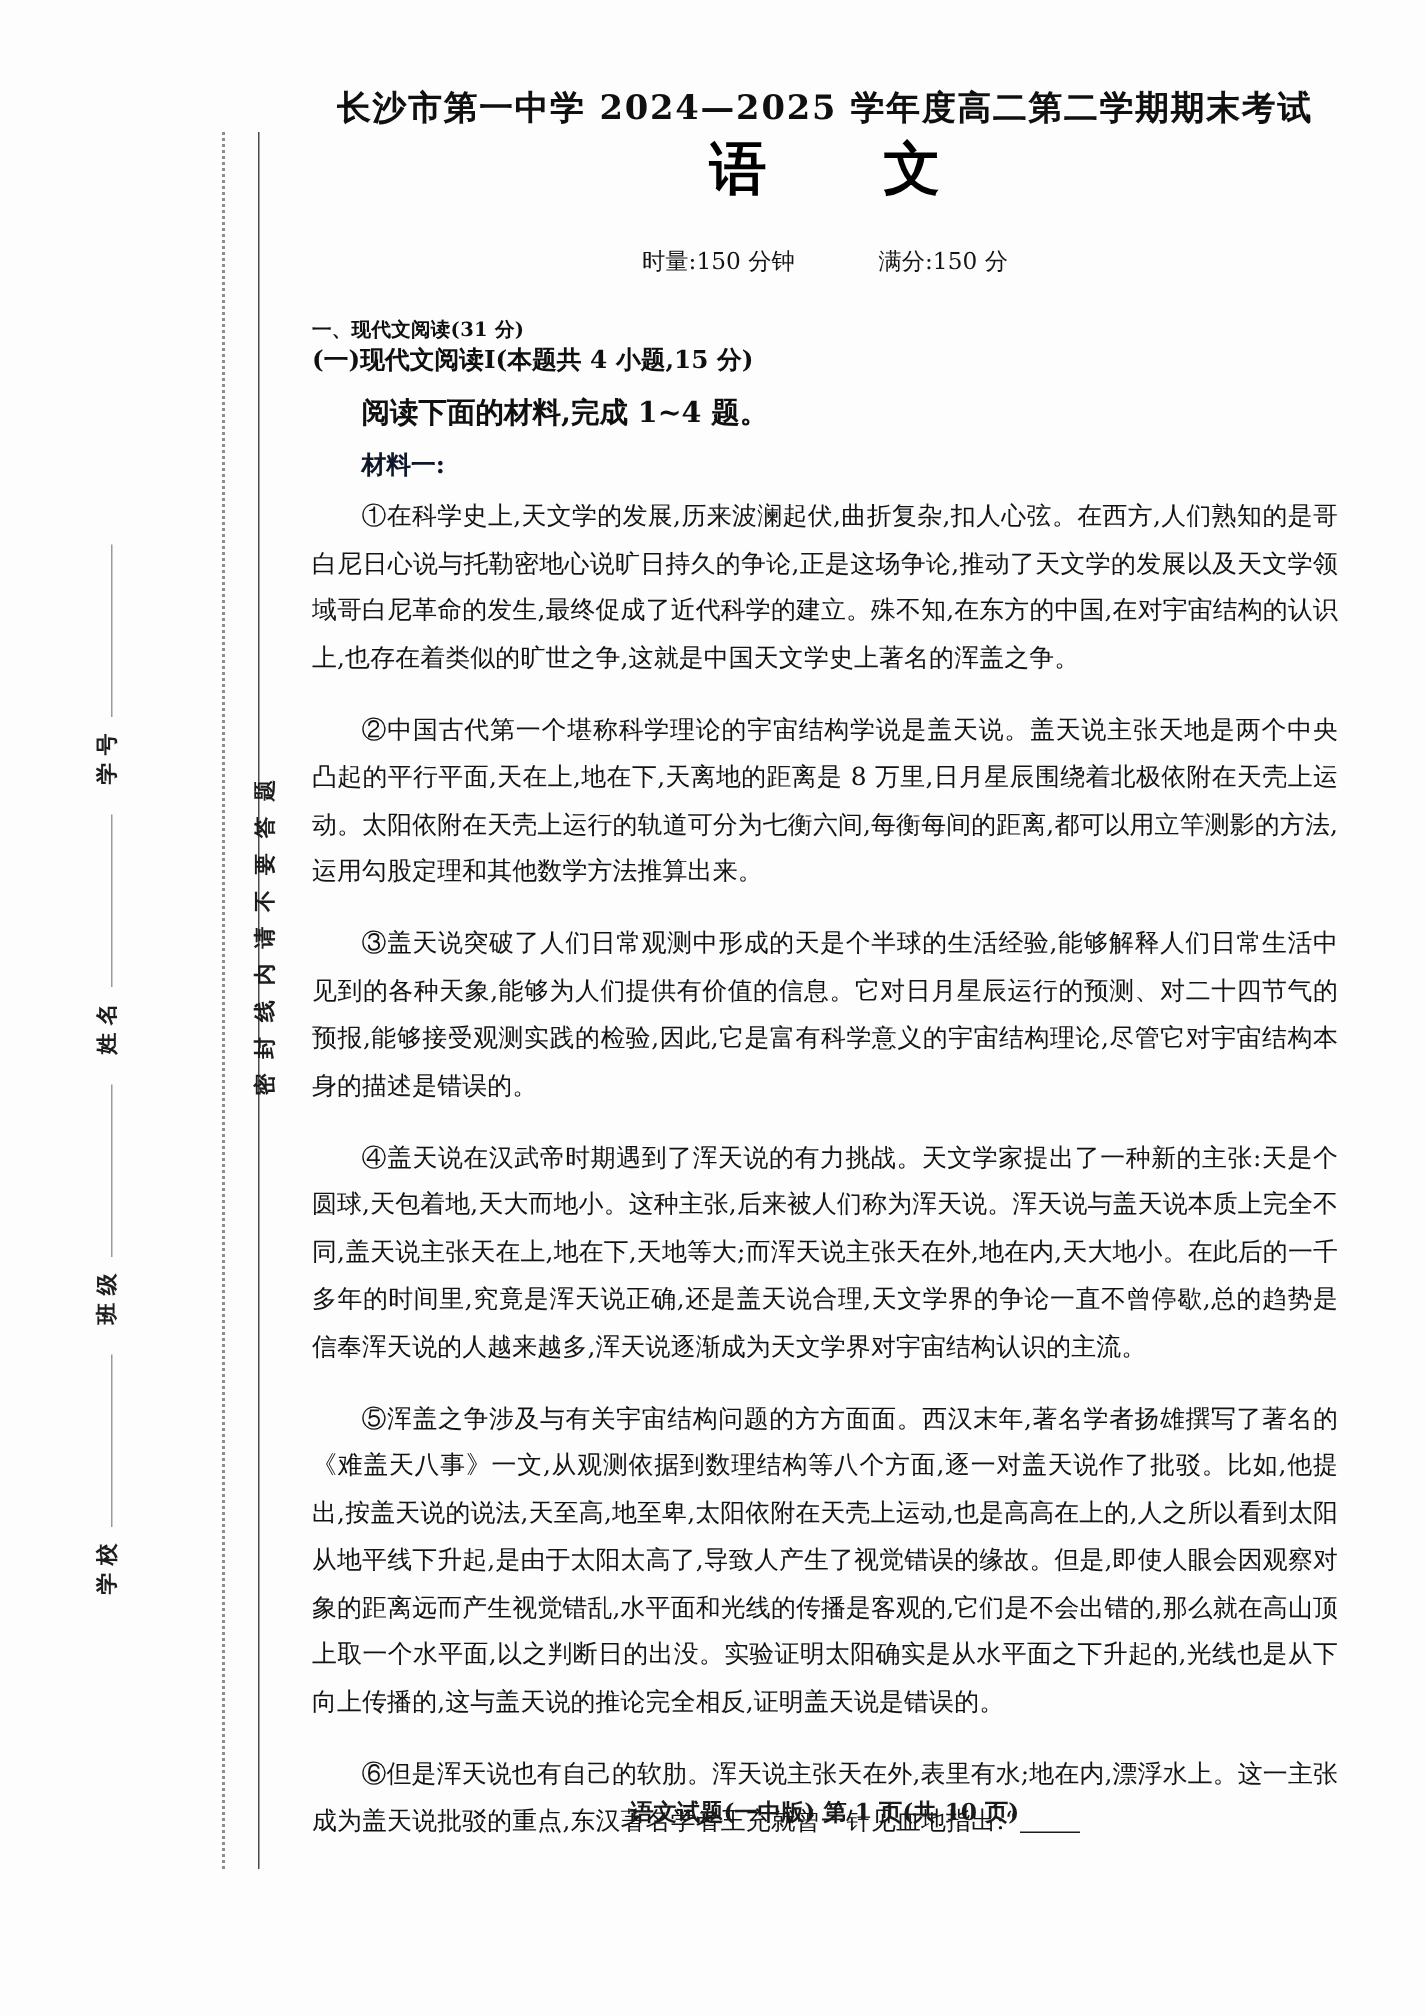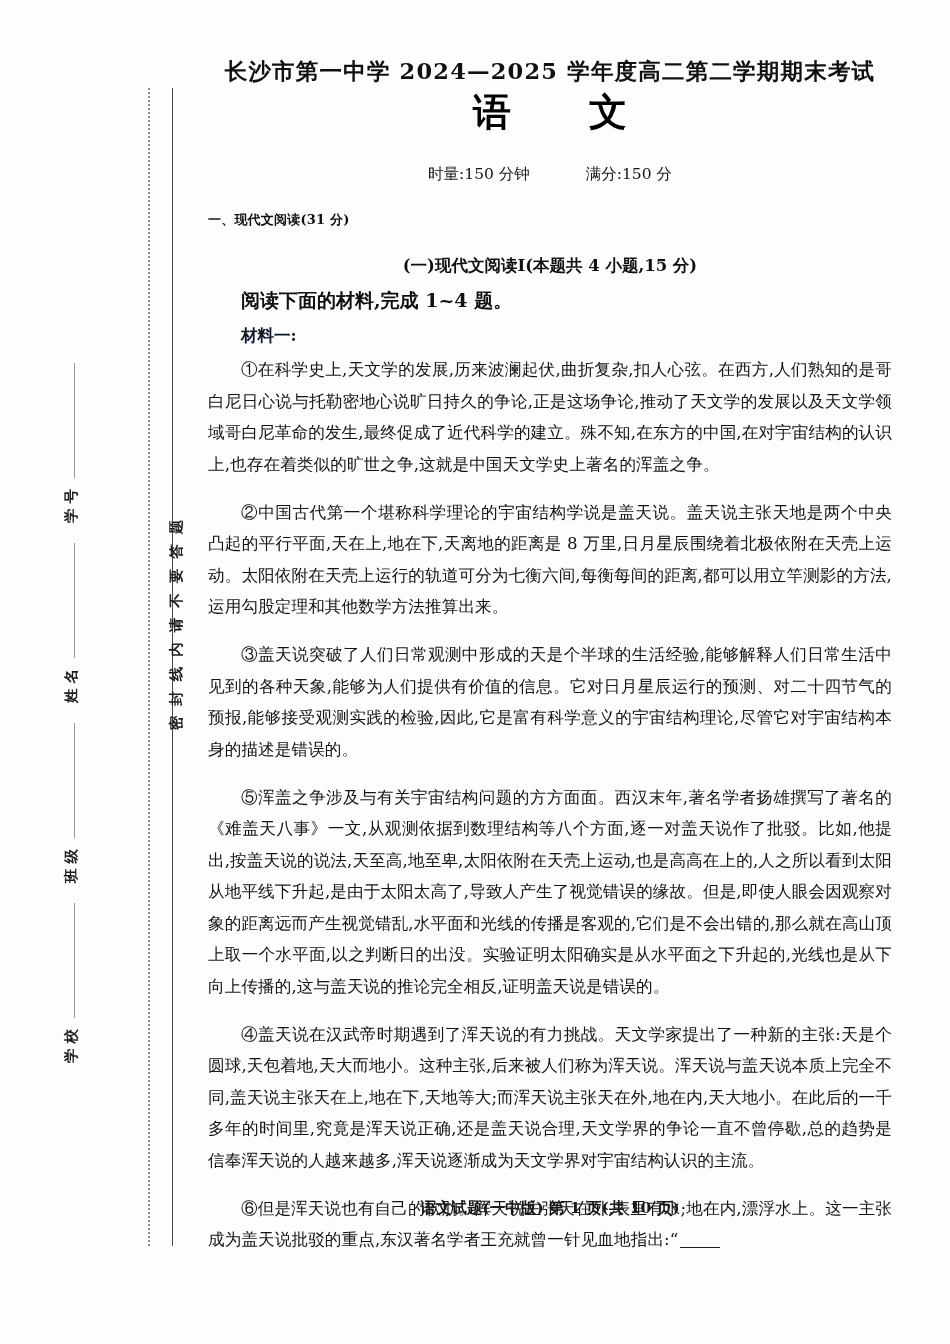--- a/index.html
+++ b/index.html
@@ -148,25 +148,24 @@
   }
 
   .section-heading {
     margin-top: 26px;
     font-size: 13px;
     font-weight: 700;
     color: #101010;
     letter-spacing: 0.2px;
   }
   .sub-heading {
-    margin-top: 26px;
+    margin-top: 0;
     font-size: 16.5px;
     font-weight: 700;
     color: #101010;
-    text-align: center;
   }
   .instruction {
     margin-top: 11px;
     text-indent: 33px;
     font-size: 19px;
     font-weight: 700;
     color: #101010;
   }
   .material-label {
     margin-top: 11px;
@@ -249,19 +248,19 @@
 
 
     <div class="section-heading">一、现代文阅读(31 分)</div>
     <div class="sub-heading">(一)现代文阅读Ⅰ(本题共 4 小题,15 分)</div>
     <div class="instruction">阅读下面的材料,完成 1~4 题。</div>
     <div class="material-label">材料一:</div>
 
     <p class="body-para">①在科学史上,天文学的发展,历来波澜起伏,曲折复杂,扣人心弦。在西方,人们熟知的是哥白尼日心说与托勒密地心说旷日持久的争论,正是这场争论,推动了天文学的发展以及天文学领域哥白尼革命的发生,最终促成了近代科学的建立。殊不知,在东方的中国,在对宇宙结构的认识上,也存在着类似的旷世之争,这就是中国天文学史上著名的浑盖之争。</p>
     <p class="body-para">②中国古代第一个堪称科学理论的宇宙结构学说是盖天说。盖天说主张天地是两个中央凸起的平行平面,天在上,地在下,天离地的距离是 8 万里,日月星辰围绕着北极依附在天壳上运动。太阳依附在天壳上运行的轨道可分为七衡六间,每衡每间的距离,都可以用立竿测影的方法,运用勾股定理和其他数学方法推算出来。</p>
     <p class="body-para">③盖天说突破了人们日常观测中形成的天是个半球的生活经验,能够解释人们日常生活中见到的各种天象,能够为人们提供有价值的信息。它对日月星辰运行的预测、对二十四节气的预报,能够接受观测实践的检验,因此,它是富有科学意义的宇宙结构理论,尽管它对宇宙结构本身的描述是错误的。</p>
+    <p class="body-para">④盖天说在汉武帝时期遇到了浑天说的有力挑战。天文学家提出了一种新的主张:天是个圆球,天包着地,天大而地小。这种主张,后来被人们称为浑天说。浑天说与盖天说本质上完全不同,盖天说主张天在上,地在下,天地等大;而浑天说主张天在外,地在内,天大地小。在此后的一千多年的时间里,究竟是浑天说正确,还是盖天说合理,天文学界的争论一直不曾停歇,总的趋势是信奉浑天说的人越来越多,浑天说逐渐成为天文学界对宇宙结构认识的主流。</p>
     <p class="body-para">⑤浑盖之争涉及与有关宇宙结构问题的方方面面。西汉末年,著名学者扬雄撰写了著名的《难盖天八事》一文,从观测依据到数理结构等八个方面,逐一对盖天说作了批驳。比如,他提出,按盖天说的说法,天至高,地至卑,太阳依附在天壳上运动,也是高高在上的,人之所以看到太阳从地平线下升起,是由于太阳太高了,导致人产生了视觉错误的缘故。但是,即使人眼会因观察对象的距离远而产生视觉错乱,水平面和光线的传播是客观的,它们是不会出错的,那么就在高山顶上取一个水平面,以之判断日的出没。实验证明太阳确实是从水平面之下升起的,光线也是从下向上传播的,这与盖天说的推论完全相反,证明盖天说是错误的。</p>
-    <p class="body-para">④盖天说在汉武帝时期遇到了浑天说的有力挑战。天文学家提出了一种新的主张:天是个圆球,天包着地,天大而地小。这种主张,后来被人们称为浑天说。浑天说与盖天说本质上完全不同,盖天说主张天在上,地在下,天地等大;而浑天说主张天在外,地在内,天大地小。在此后的一千多年的时间里,究竟是浑天说正确,还是盖天说合理,天文学界的争论一直不曾停歇,总的趋势是信奉浑天说的人越来越多,浑天说逐渐成为天文学界对宇宙结构认识的主流。</p>
     <p class="body-para"><span>⑥但是浑天说也有自己的软肋。浑天说主张天在外,表里有水;地在内,漂浮水上。这一主张成为盖天说批驳的重点,东汉著名学者王充就曾一针见血地指出:“</span><span class="trail-rule"></span></p>
 
     <div class="page-footer">语文试题(一中版) 第 1 页(共 10 页)</div>
   </div>
 </div>
 
 </body></html>

